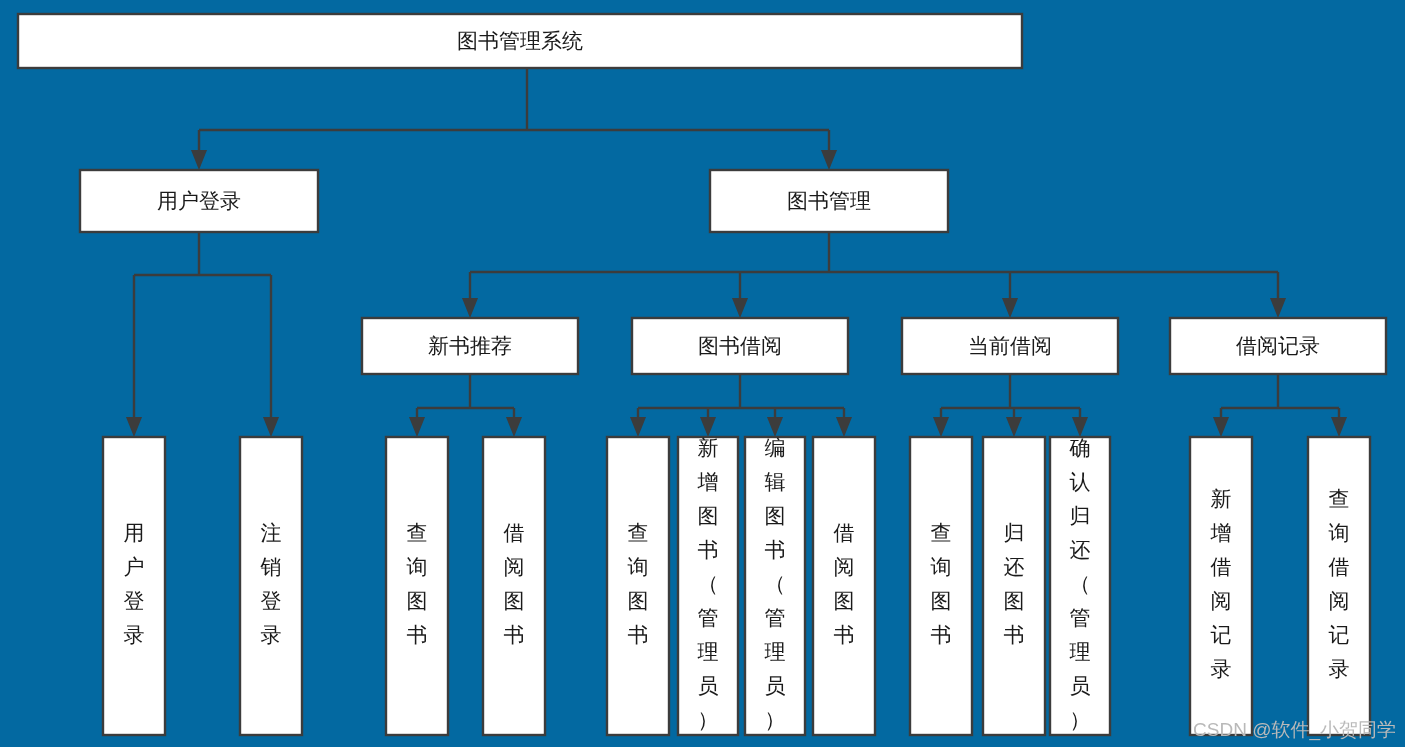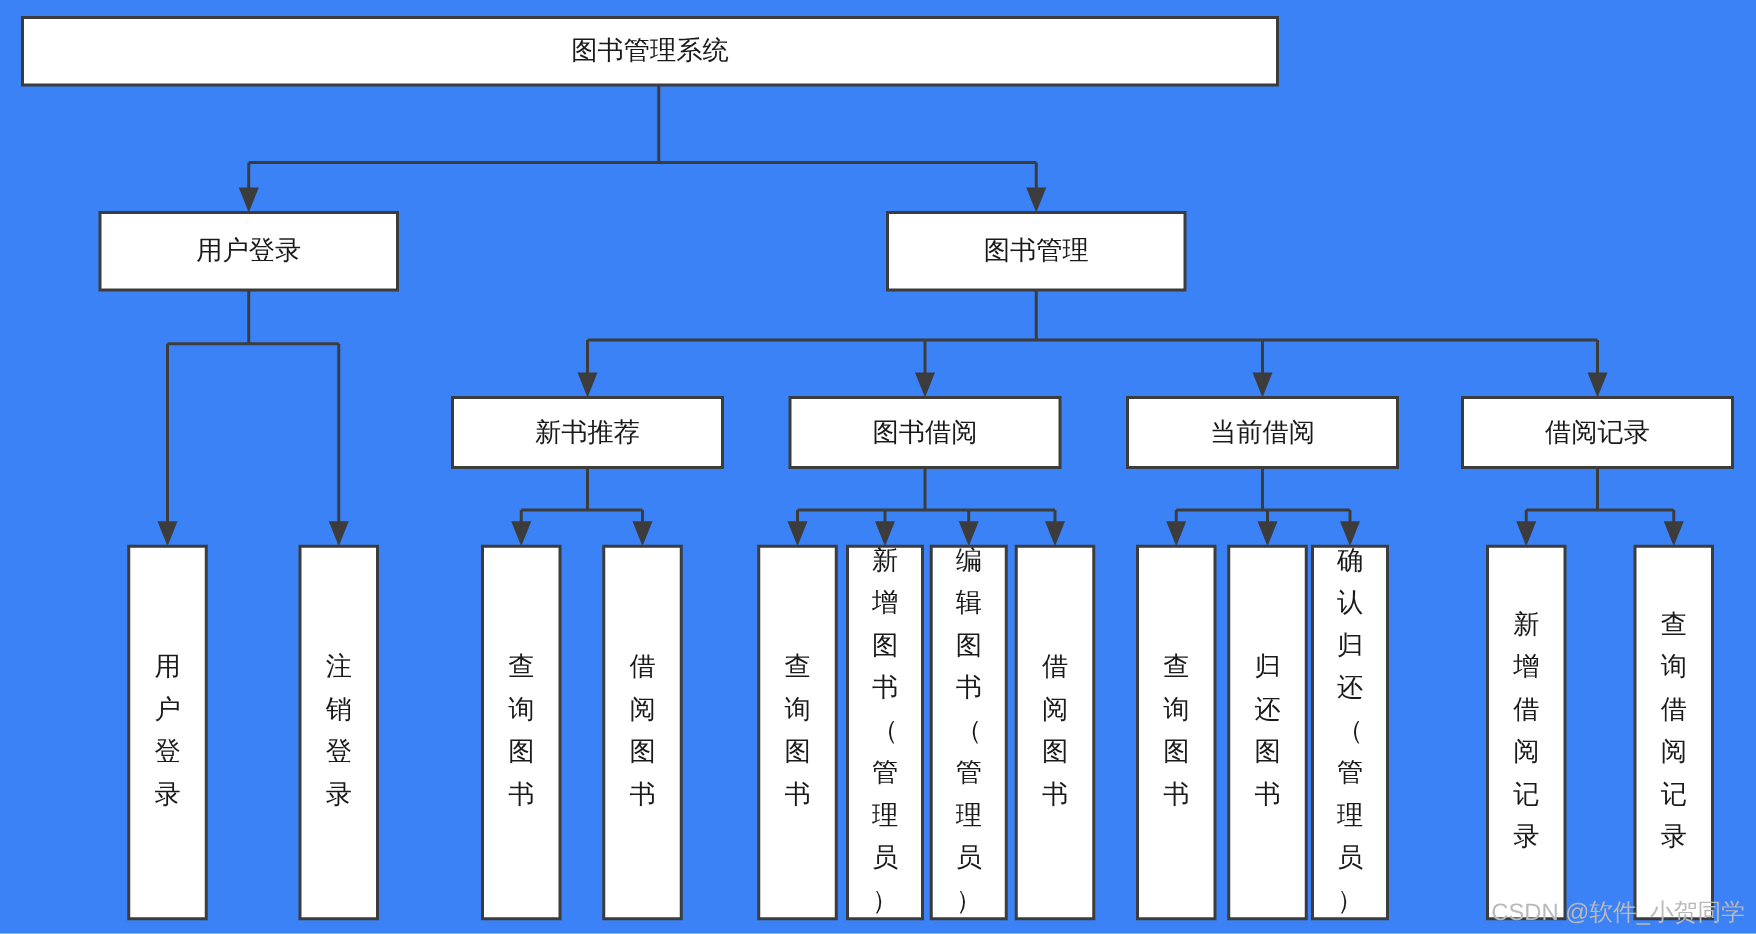--- a/index.html
+++ b/index.html
@@ -8,21 +8,21 @@
     padding: 0;
     background: #ffffff;
   }
   body {
     font-family: "Liberation Sans", "DejaVu Sans", sans-serif;
   }
   #diagram-root {
     position: relative;
     width: 1405px;
     height: 747px;
-    background: #3b82f6;
+    background: #0369a1;
     overflow: hidden;
   }
   svg.diagram-canvas {
     position: absolute;
     left: 0;
     top: 0;
     width: 1405px;
     height: 747px;
     display: block;
   }

